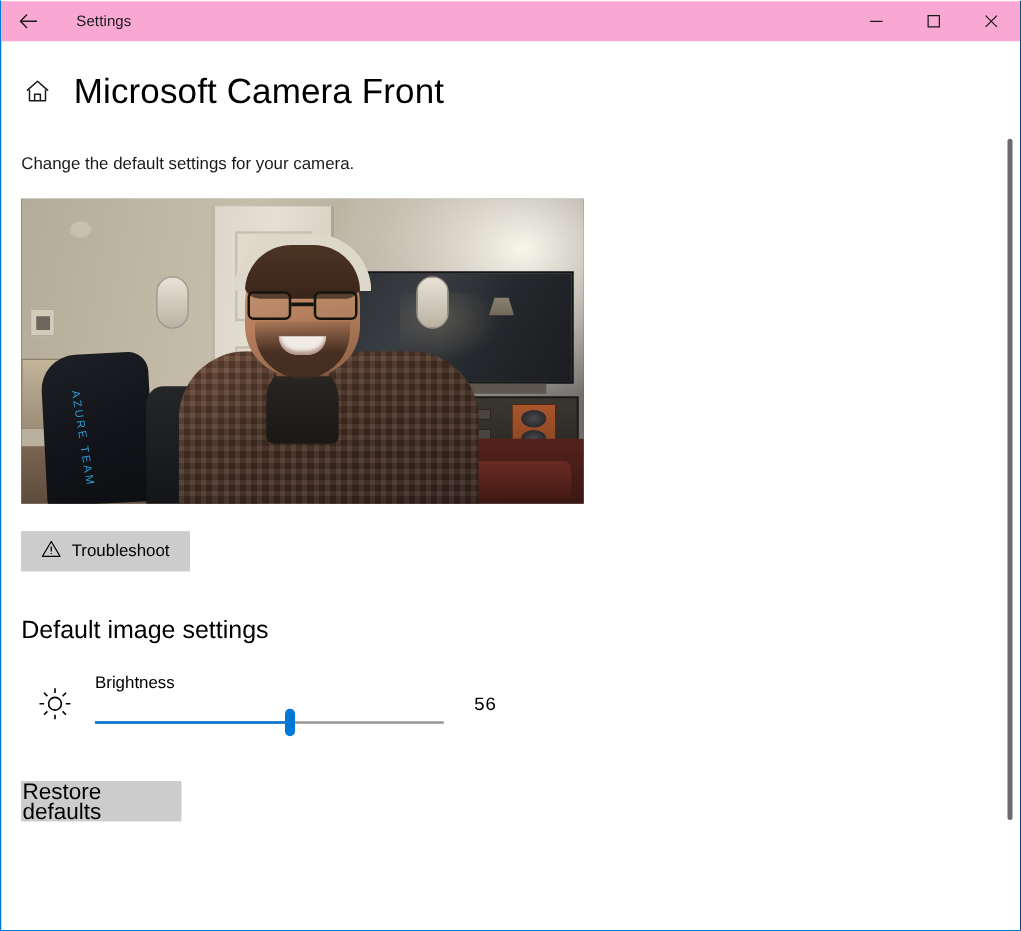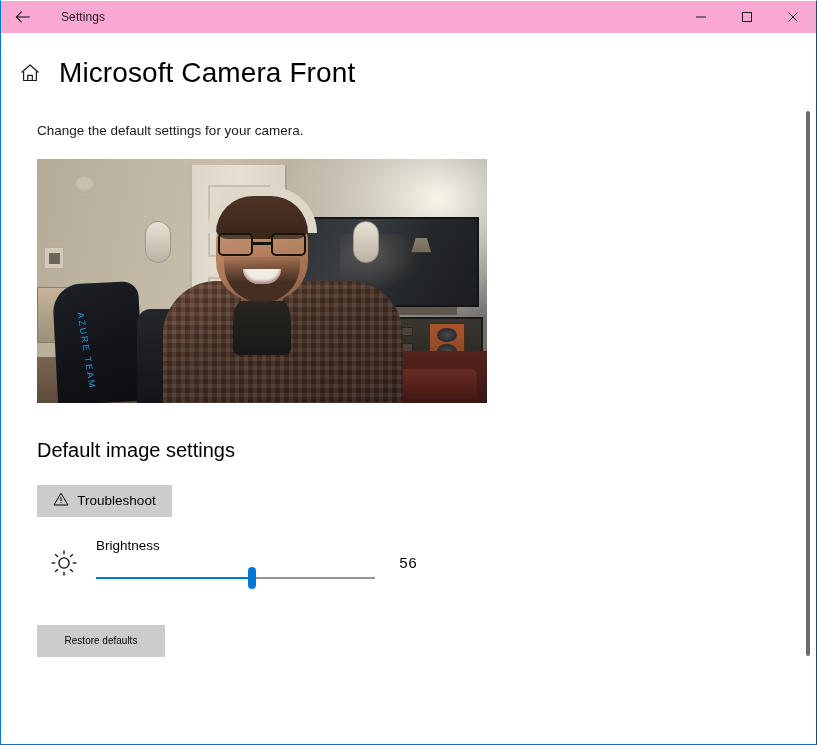--- a/index.html
+++ b/index.html
@@ -88,21 +88,21 @@
     font-size: 28px;
     font-weight: 300;
     color: #000000;
     margin-left: 16px;
     line-height: 34px;
     letter-spacing: 0.1px;
   }
 
   
   #content {
-    padding-left: 36px;
+    padding-left: 16px;
     padding-right: 24px;
     padding-top: 27px;
   }
 
   #subtitle {
     font-size: 13.5px;
     color: #1a1a1a;
     line-height: 18px;
   }
 
@@ -431,21 +431,21 @@
     width: 128px;
     height: 32px;
     background: #cccccc;
     border: 1px solid #cccccc;
     display: flex;
     align-items: center;
     justify-content: center;
     cursor: default;
   }
   #restore-defaults-label {
-    font-size: 10px;
+    font-size: 18px;
     color: #000000;
     line-height: 16px;
   }
 
   
   #scrollbar {
     position: absolute;
     right: 3px;
     top: 32px;
     width: 10px;
@@ -571,32 +571,32 @@
       <div class="pv-glasses">
         <div class="pv-lens pv-lens-l"></div>
         <div class="pv-lens pv-lens-r"></div>
         <div class="pv-bridge"></div>
       </div>
       <div class="pv-band"></div>
       <div class="pv-earcup pv-ec-l"></div>
       <div class="pv-earcup pv-ec-r"></div>
     </div>
 
-    <div id="section-title">Default image settings</div>
-
     <div id="troubleshoot-button">
       <span>
         <svg width="16" height="16" viewBox="0 0 16 16">
           <path d="M8 2.2 L15 14 L1 14 Z" fill="none" stroke="#000000" stroke-width="1" stroke-linejoin="round"></path>
           <path d="M8 6.2 V10.1" stroke="#000000" stroke-width="1"></path>
           <path d="M8 11.3 V12.2" stroke="#000000" stroke-width="1"></path>
         </svg>
       </span>
       <span id="troubleshoot-label">Troubleshoot</span>
     </div>
+
+    <div id="section-title">Default image settings</div>
 
     <div class="slider-row">
       <div class="slider-icon">
         <svg width="28" height="28" viewBox="0 0 28 28">
           <circle cx="14" cy="14" r="5.1" fill="none" stroke="#000000" stroke-width="1.3"></circle>
           <g stroke="#000000" stroke-width="1.3" stroke-linecap="butt">
             <path d="M14 1.6 V5.3"></path>
             <path d="M14 22.7 V26.4"></path>
             <path d="M1.6 14 H5.3"></path>
             <path d="M22.7 14 H26.4"></path>

